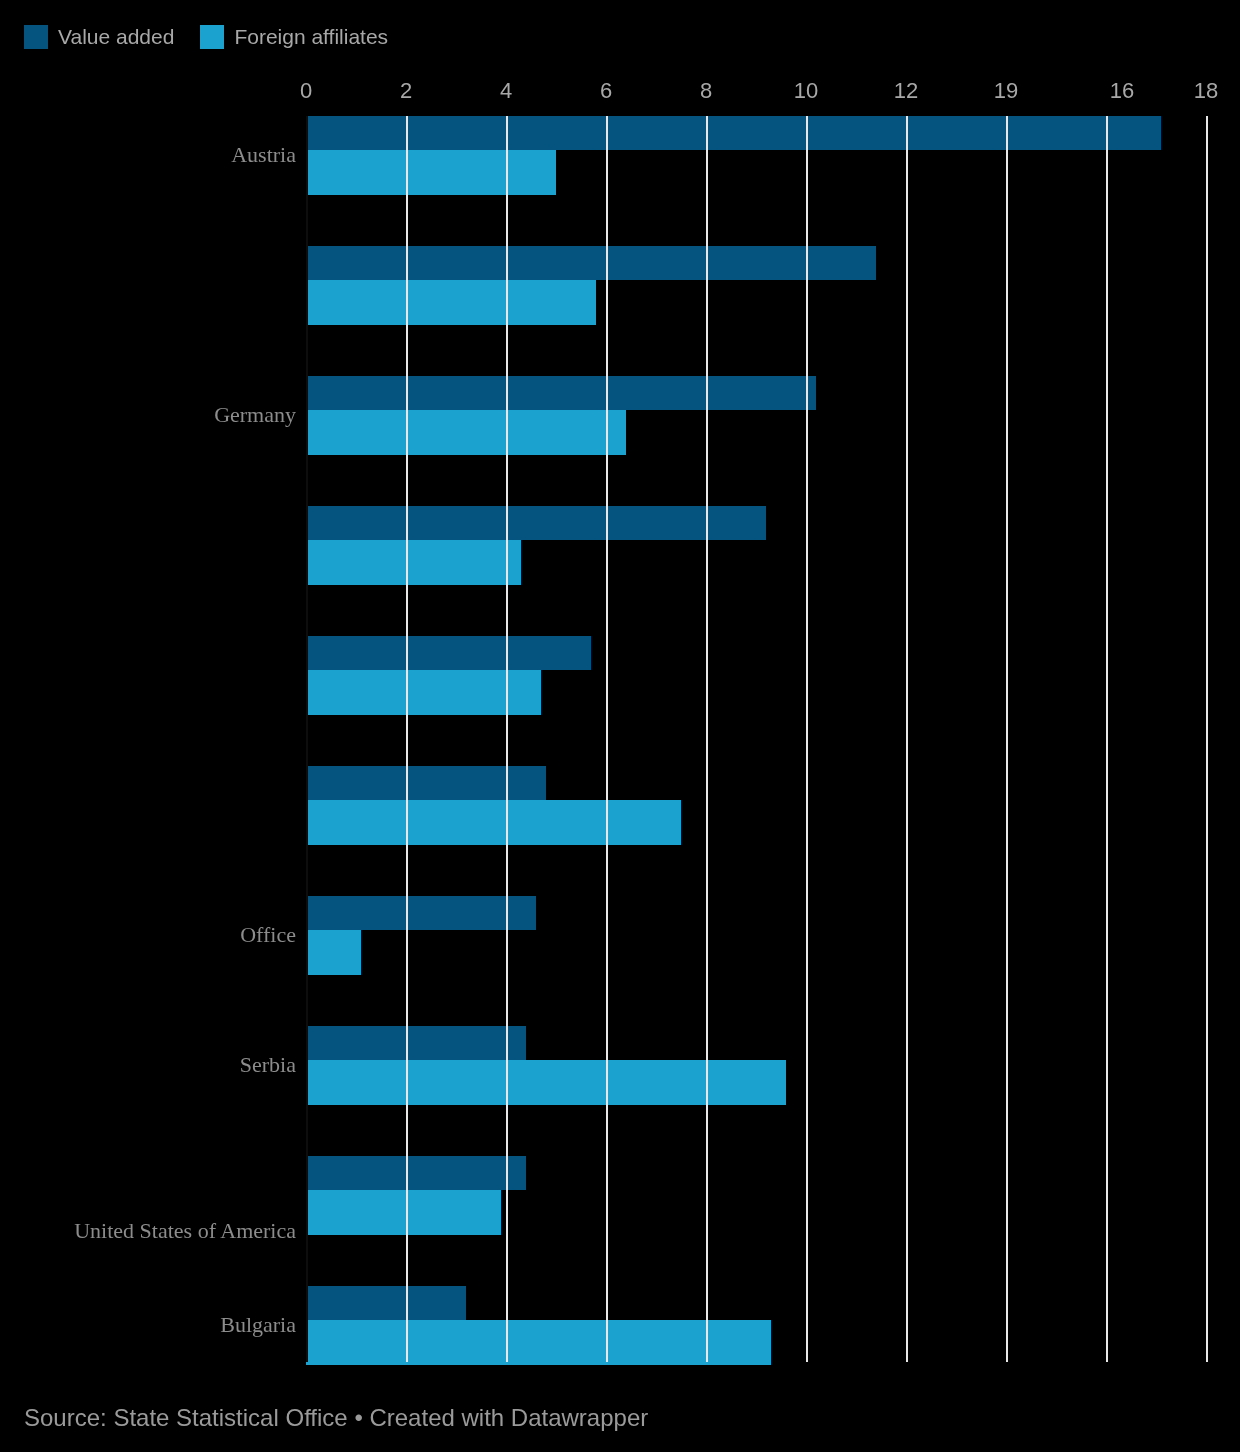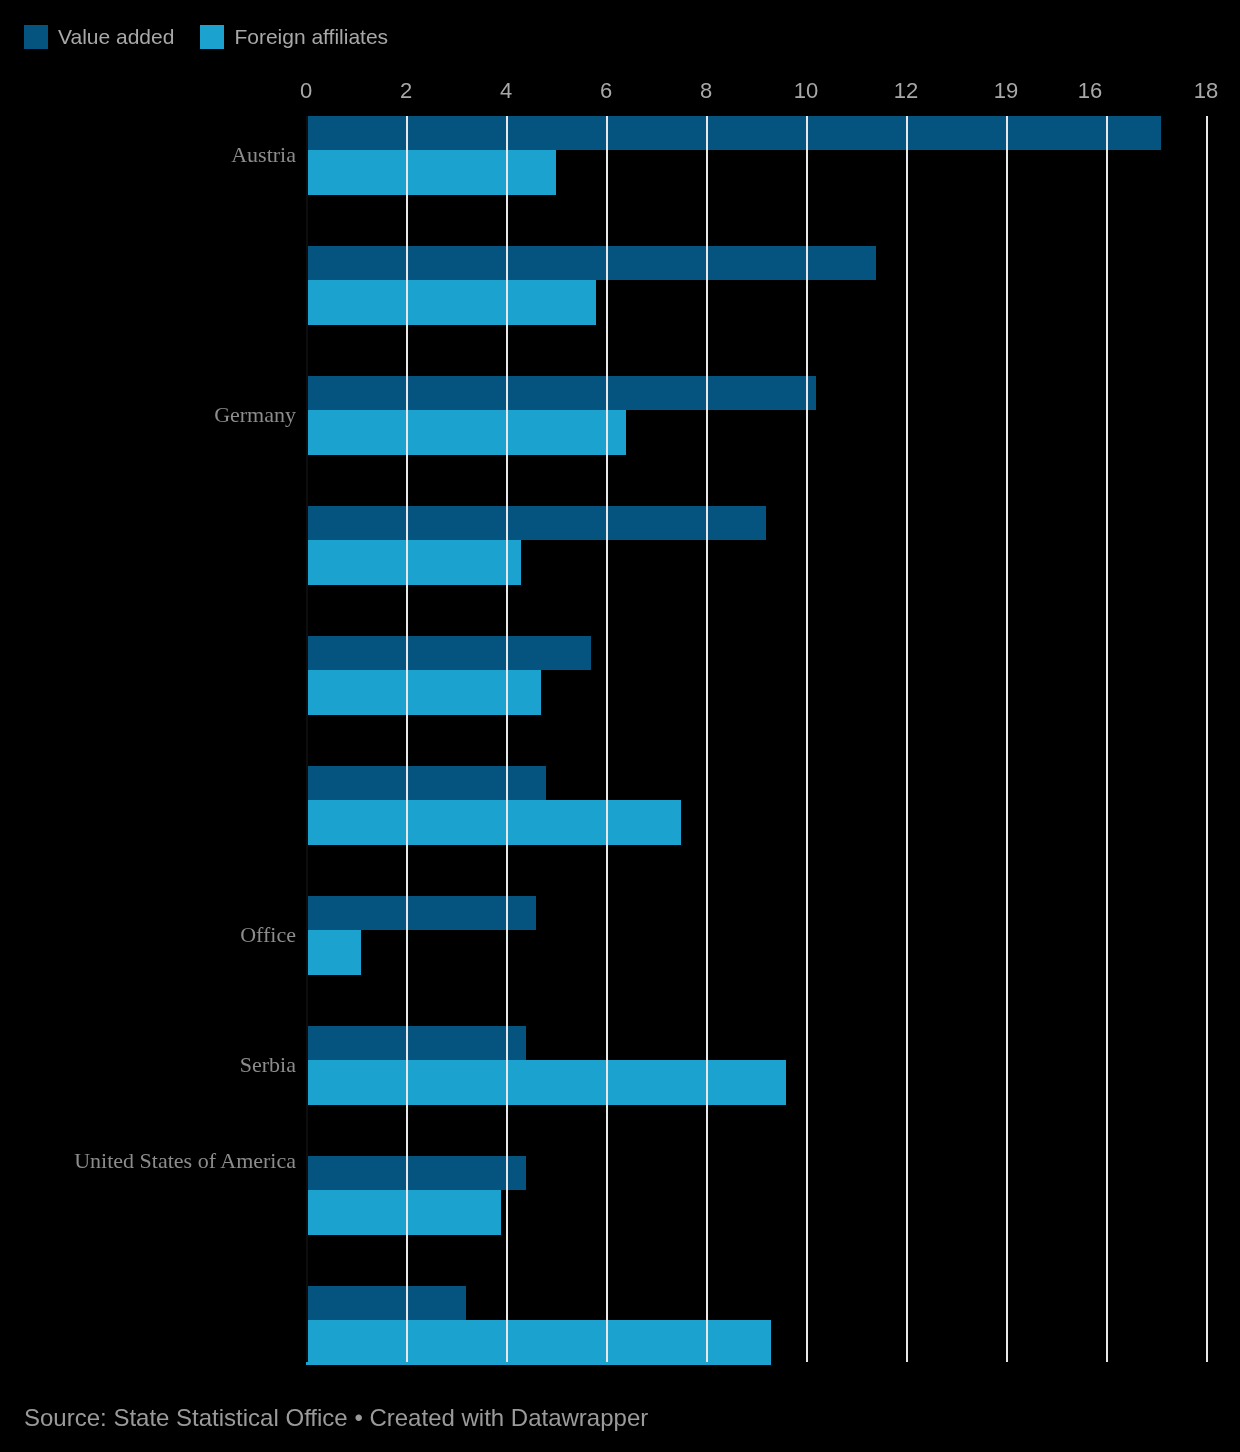--- a/index.html
+++ b/index.html
@@ -160,30 +160,31 @@
 
   <div id="x-axis">
       <span class="x-tick-label" style="left: 0px;">0</span>
       <span class="x-tick-label" style="left: 100px;">2</span>
       <span class="x-tick-label" style="left: 200px;">4</span>
       <span class="x-tick-label" style="left: 300px;">6</span>
       <span class="x-tick-label" style="left: 400px;">8</span>
       <span class="x-tick-label" style="left: 500px;">10</span>
       <span class="x-tick-label" style="left: 600px;">12</span>
       <span class="x-tick-label" style="left: 700px;">19</span>
-      <span class="x-tick-label" style="left: 784px;">16</span>
+      <span class="x-tick-label" style="left: 816px;">16</span>
       <span class="x-tick-label" style="left: 900px;">18</span>
     </div>
 
   <div id="y-labels">
       <div class="y-label" style="top: 26px;">Austria</div>
       <div class="y-label" style="top: 286px;">Germany</div>
       <div class="y-label" style="top: 806px;">Office</div>
       <div class="y-label" style="top: 936px;">Serbia</div>
-      <div class="y-label" style="top: 1032px;">United States of America</div>
+      <div class="y-label" style="top: 1102px;">United States of America</div>
+      <div class="y-label" style="top: 1196px;">Bulgaria</div>
     </div>
 
   <div id="plot">
       <div class="country-group" style="top: 0px; height: 79px;">
         <div class="bar value-added" style="width: 855px; background: rgb(5, 83, 127);"></div>
         <div class="bar foreign-affiliates" style="width: 250px; background: rgb(28, 162, 207);"></div>
       </div>
       <div class="country-group" style="top: 130px; height: 79px;">
         <div class="bar value-added" style="width: 570px; background: rgb(5, 83, 127);"></div>
         <div class="bar foreign-affiliates" style="width: 290px; background: rgb(28, 162, 207);"></div>

